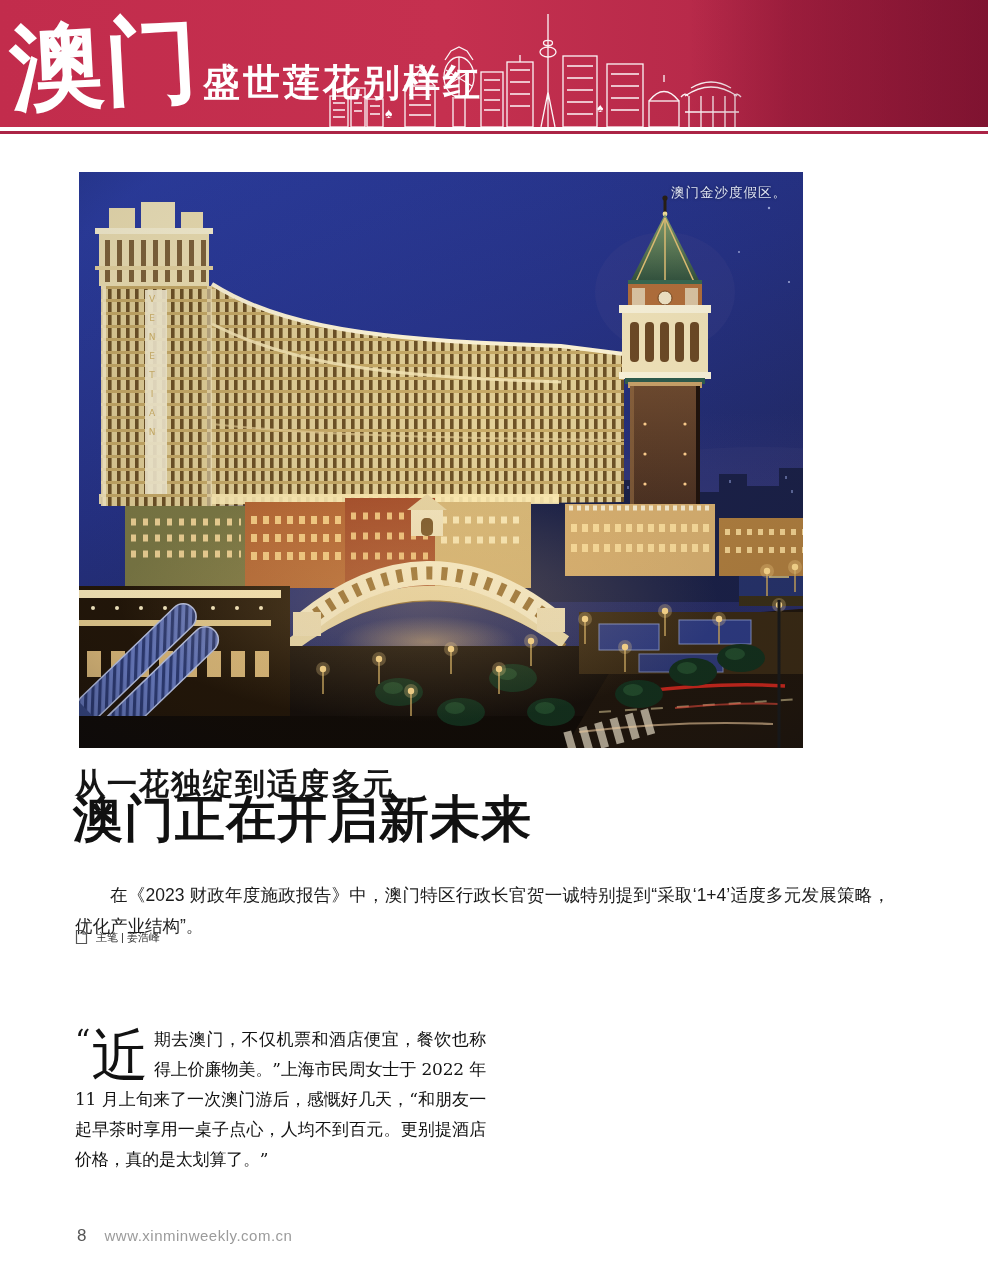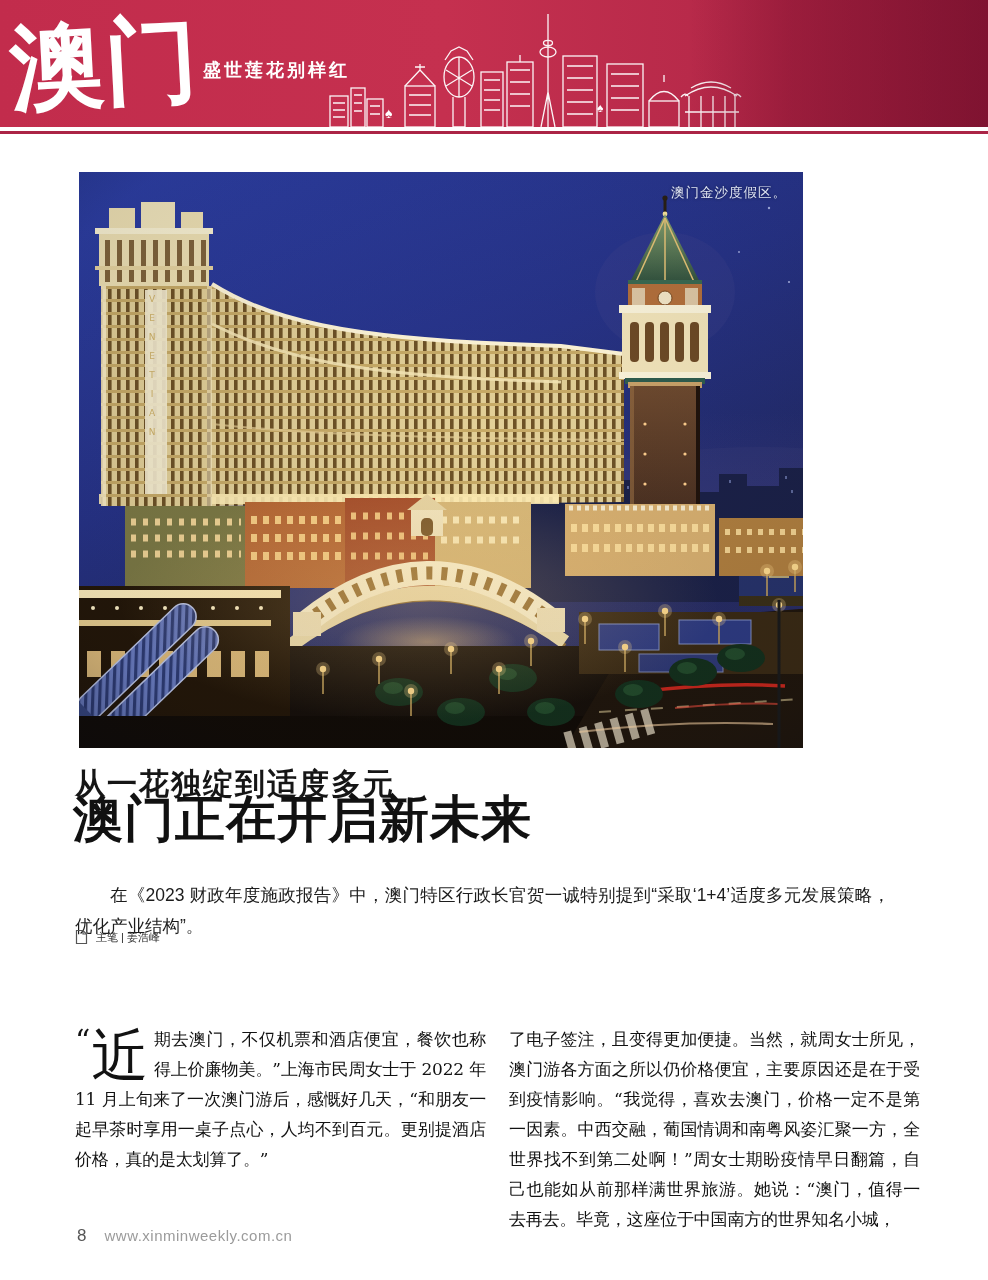--- a/index.html
+++ b/index.html
@@ -5,21 +5,21 @@
   * { margin:0; padding:0; box-sizing:border-box; }
   html,body { width:988px; height:1280px; background:#ffffff; overflow:hidden; }
   body { position:relative; font-family:"Liberation Sans", sans-serif; }
 
   
   .banner { position:absolute; left:0; top:0; width:988px; height:127px;
             background:linear-gradient(90deg,#c22c4c 0%,#c5304f 45%,#b82a4a 70%,#a62342 100%); }
   .banner-rule { position:absolute; left:0; top:131px; width:988px; height:3px; background:#ab2446; }
   .logo-svg { position:absolute; left:6px; top:0; }
   .section-title { position:absolute; left:203px; top:58px; color:#ffffff;
-            font-size:18px; font-weight:900; letter-spacing:3px; font-family:"DejaVu Sans", sans-serif; }
+            font-size:37px; font-weight:900; letter-spacing:3px; font-family:"DejaVu Sans", sans-serif; }
   .skyline-svg { position:absolute; left:325px; top:0; }
   .banner-photo-overlay { position:absolute; right:0; top:0; width:300px; height:127px;
             background:linear-gradient(90deg, rgba(120,12,42,0) 0%, rgba(110,8,38,0.35) 35%, rgba(95,6,34,0.55) 100%); }
 
   
   .photo { position:absolute; left:79px; top:172px; width:724px; height:576px; overflow:hidden; }
   .photo svg { display:block; }
   .photo-caption { position:absolute; top:12px; right:16px; color:#dfe5f2; font-size:13.5px;
             letter-spacing:1px; text-shadow:0 0 3px rgba(0,0,30,.6); }
   .hotel-sign { position:absolute; left:68px; top:122px; height:200px; width:20px;
@@ -428,21 +428,18 @@
 
 <div class="columns">
   <div class="col">
     <p>
       <span class="lead">
           <span class="open-quote">“</span>
           <span class="dropcap">近</span>
         </span><span>期去澳门，不仅机票和酒店便宜，餐饮也称得上价廉物美。”上海市民周女士于 2022 年 11 月上旬来了一次澳门游后，感慨好几天，“和朋友一起早茶时享用一桌子点心，人均不到百元。更别提酒店价格，真的是太划算了。”</span>
     </p>
   </div>
-  <div class="col">
-    <p>了电子签注，且变得更加便捷。当然，就周女士所见，澳门游各方面之所以仍价格便宜，主要原因还是在于受到疫情影响。“我觉得，喜欢去澳门，价格一定不是第一因素。中西交融，葡国情调和南粤风姿汇聚一方，全世界找不到第二处啊！”周女士期盼疫情早日翻篇，自己也能如从前那样满世界旅游。她说：“澳门，值得一去再去。毕竟，这座位于中国南方的世界知名小城，</p>
-  </div>
 </div>
 
 <div class="footer">
   <span class="page-num">8</span>
   <span class="site-url">www.xinminweekly.com.cn</span>
 </div>
 
 </body></html>

